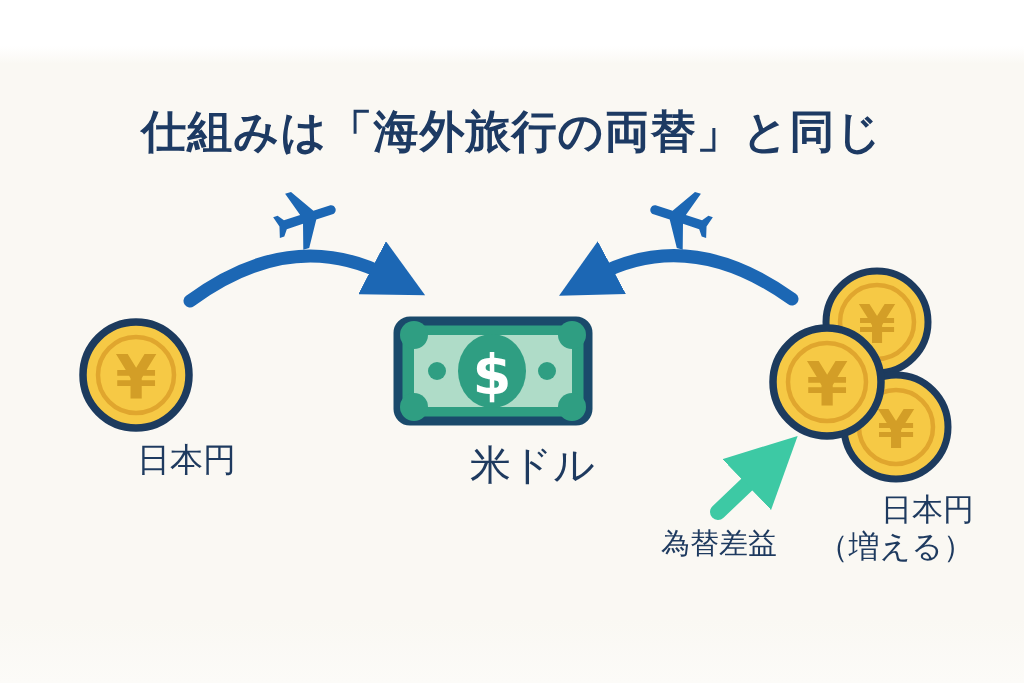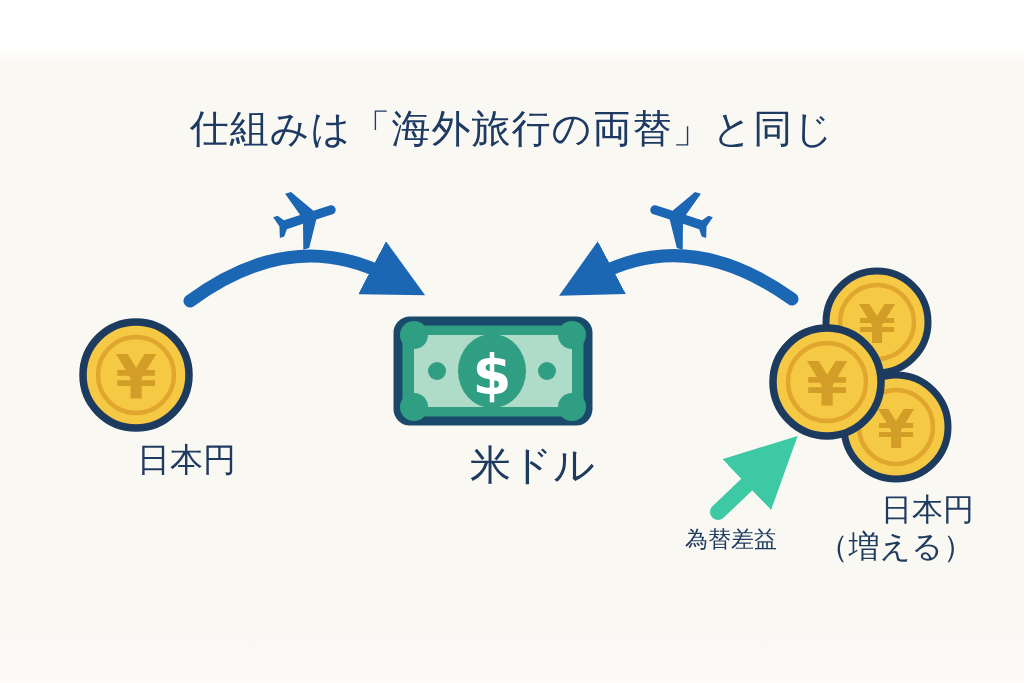--- a/index.html
+++ b/index.html
@@ -6,31 +6,31 @@
   .stage{
     position:relative;
     width:1024px;height:683px;
     background:linear-gradient(180deg,#ffffff 0px,#ffffff 46px,#faf8f3 64px,#faf8f3 620px,#fcfbf8 683px);
     overflow:hidden;
     font-family:"DejaVu Sans","Liberation Sans",sans-serif;
   }
   .title{
     position:absolute;top:102px;left:0;right:0;
     text-align:center;
-    font-size:39px;font-weight:400;
+    font-size:45px;font-weight:700;
     color:#1d3a63;letter-spacing:1px;
   }
   .diagram-svg{position:absolute;left:0;top:0;}
   .lbl{
     position:absolute;text-align:right;
     color:#1e3a5f;font-weight:400;
   }
   .lbl-yen-left{left:36px;top:438px;width:200px;font-size:33px;}
   .lbl-usd{left:395px;top:438px;width:200px;font-size:41px;}
-  .lbl-gain{left:577px;top:524px;width:200px;font-size:23px;}
+  .lbl-gain{left:577px;top:524px;width:200px;font-size:29px;}
   .lbl-yen-right{left:770px;top:491px;width:204px;font-size:31px;line-height:37px;}
   .coin-symbol{font-weight:bold;font-size:60px;fill:#d39e27;}
   .coin-symbol-small{font-weight:bold;font-size:54px;fill:#d39e27;}
   .bill-symbol{font-weight:bold;font-size:56px;fill:#ffffff;}
 </style>
 </head>
 <body>
 
 <div class="stage">
 

